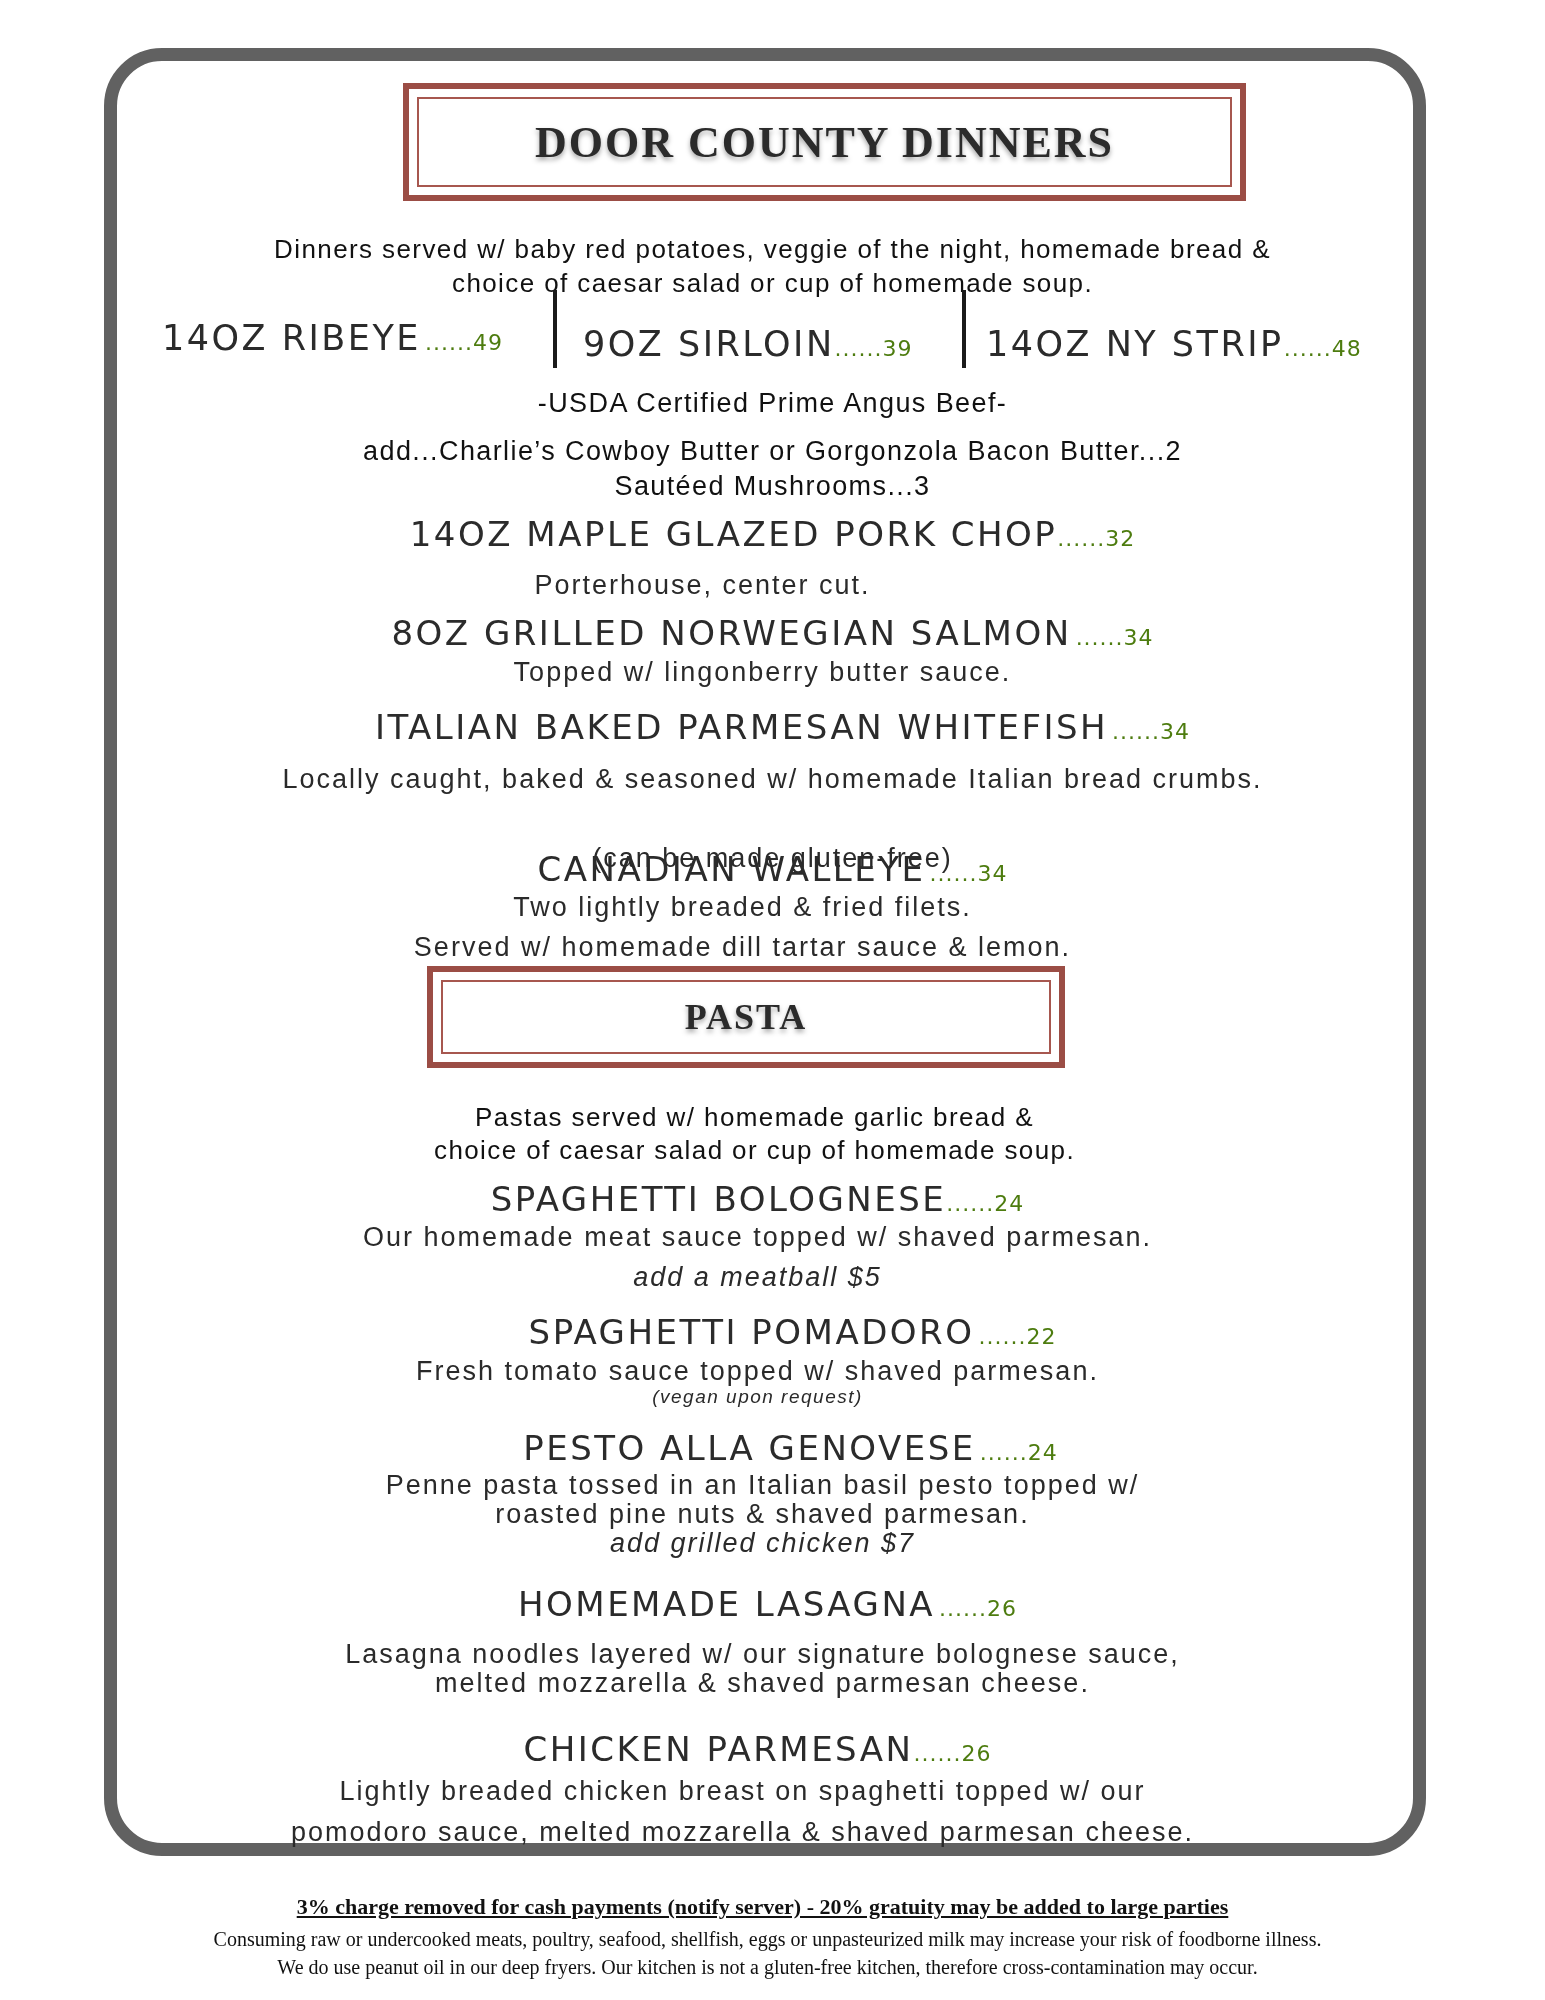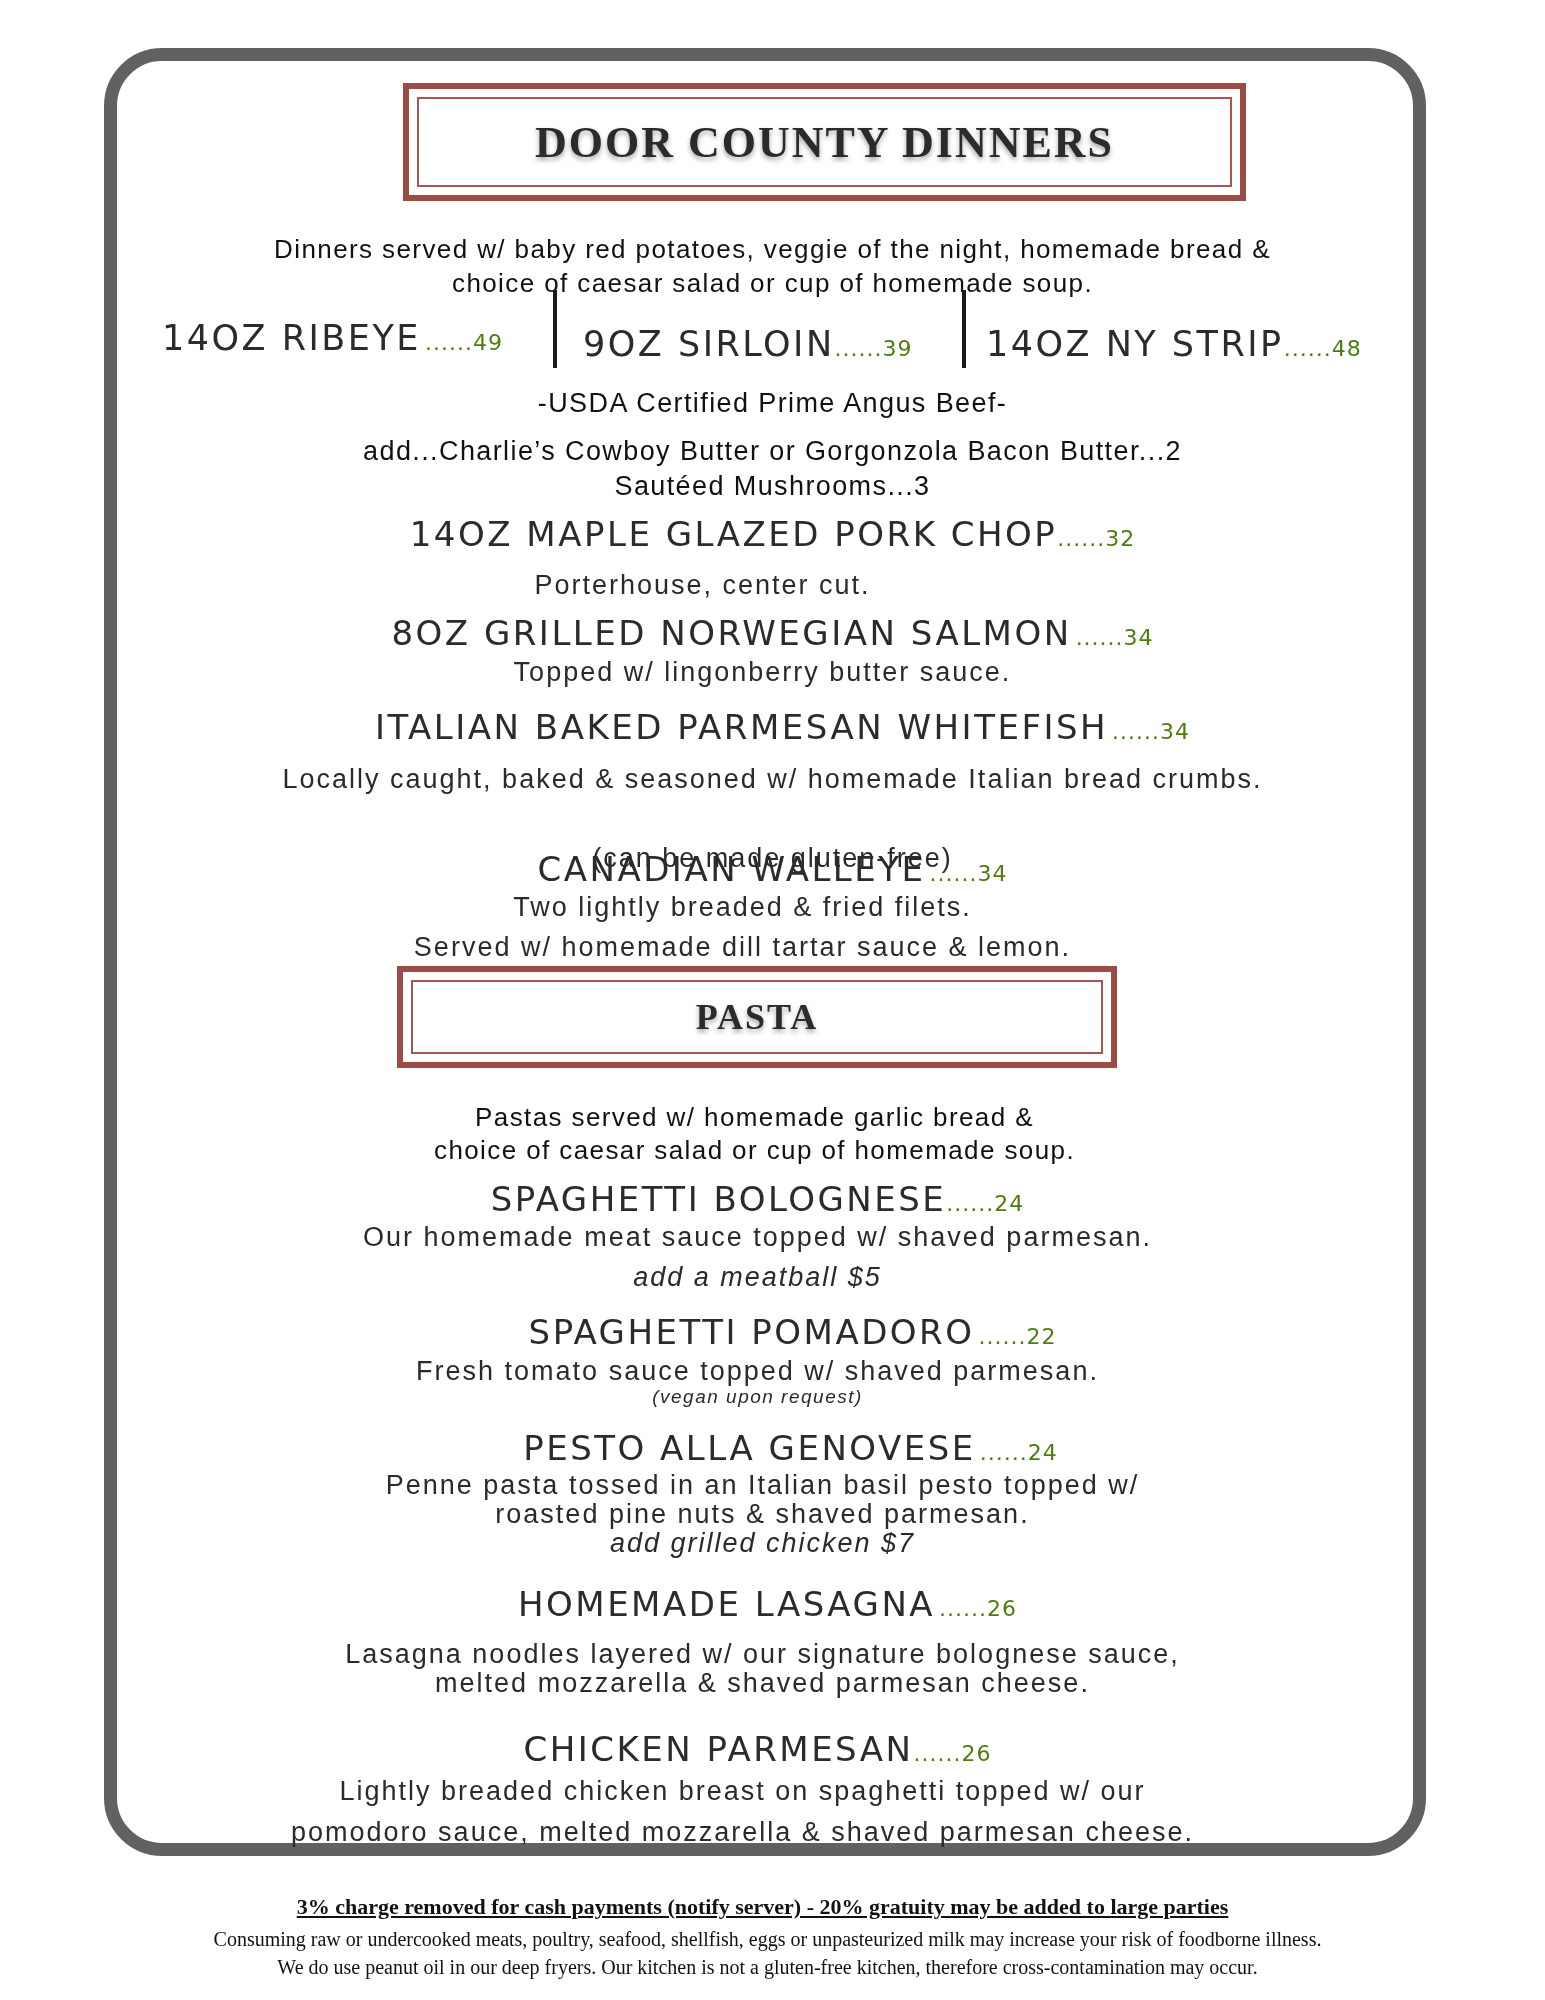--- a/index.html
+++ b/index.html
@@ -86,21 +86,21 @@
 </div>
 <div class="abs center body-text desc" style="top:748px;">Locally caught, baked &amp; seasoned w/ homemade Italian bread crumbs.</div>
 <div class="abs center body-text desc" style="top:827px;">(can be made gluten-free)</div>
 
 <div class="abs center" style="top:833px;">
   <span class="item-name">CANADIAN WALLEYE</span> <span class="item-price">......34</span>
 </div>
 <div class="abs center body-text desc" style="top:876px; left:-30px;">Two lightly breaded &amp; fried filets.</div>
 <div class="abs center body-text desc" style="top:916px; left:-30px;">Served w/ homemade dill tartar sauce &amp; lemon.</div>
 
-<div class="title-box" style="left:397px; top:966px; width:720px; height:102px;">
+<div class="title-box" style="left:427px; top:966px; width:638px; height:102px;">
   <div class="inner">
       <span class="title-text" style="font-size:36px;">PASTA</span>
     </div>
 </div>
 
 <div class="abs center body-text intro" style="top:1084px; left:-18px;">Pastas served w/ homemade garlic bread &amp;</div>
 <div class="abs center body-text intro" style="top:1117px; left:-18px;">choice of caesar salad or cup of homemade soup.</div>
 
 <div class="abs center" style="top:1163px; left:-15px;">
   <span class="item-name">SPAGHETTI BOLOGNESE</span><span class="item-price">......24</span>

